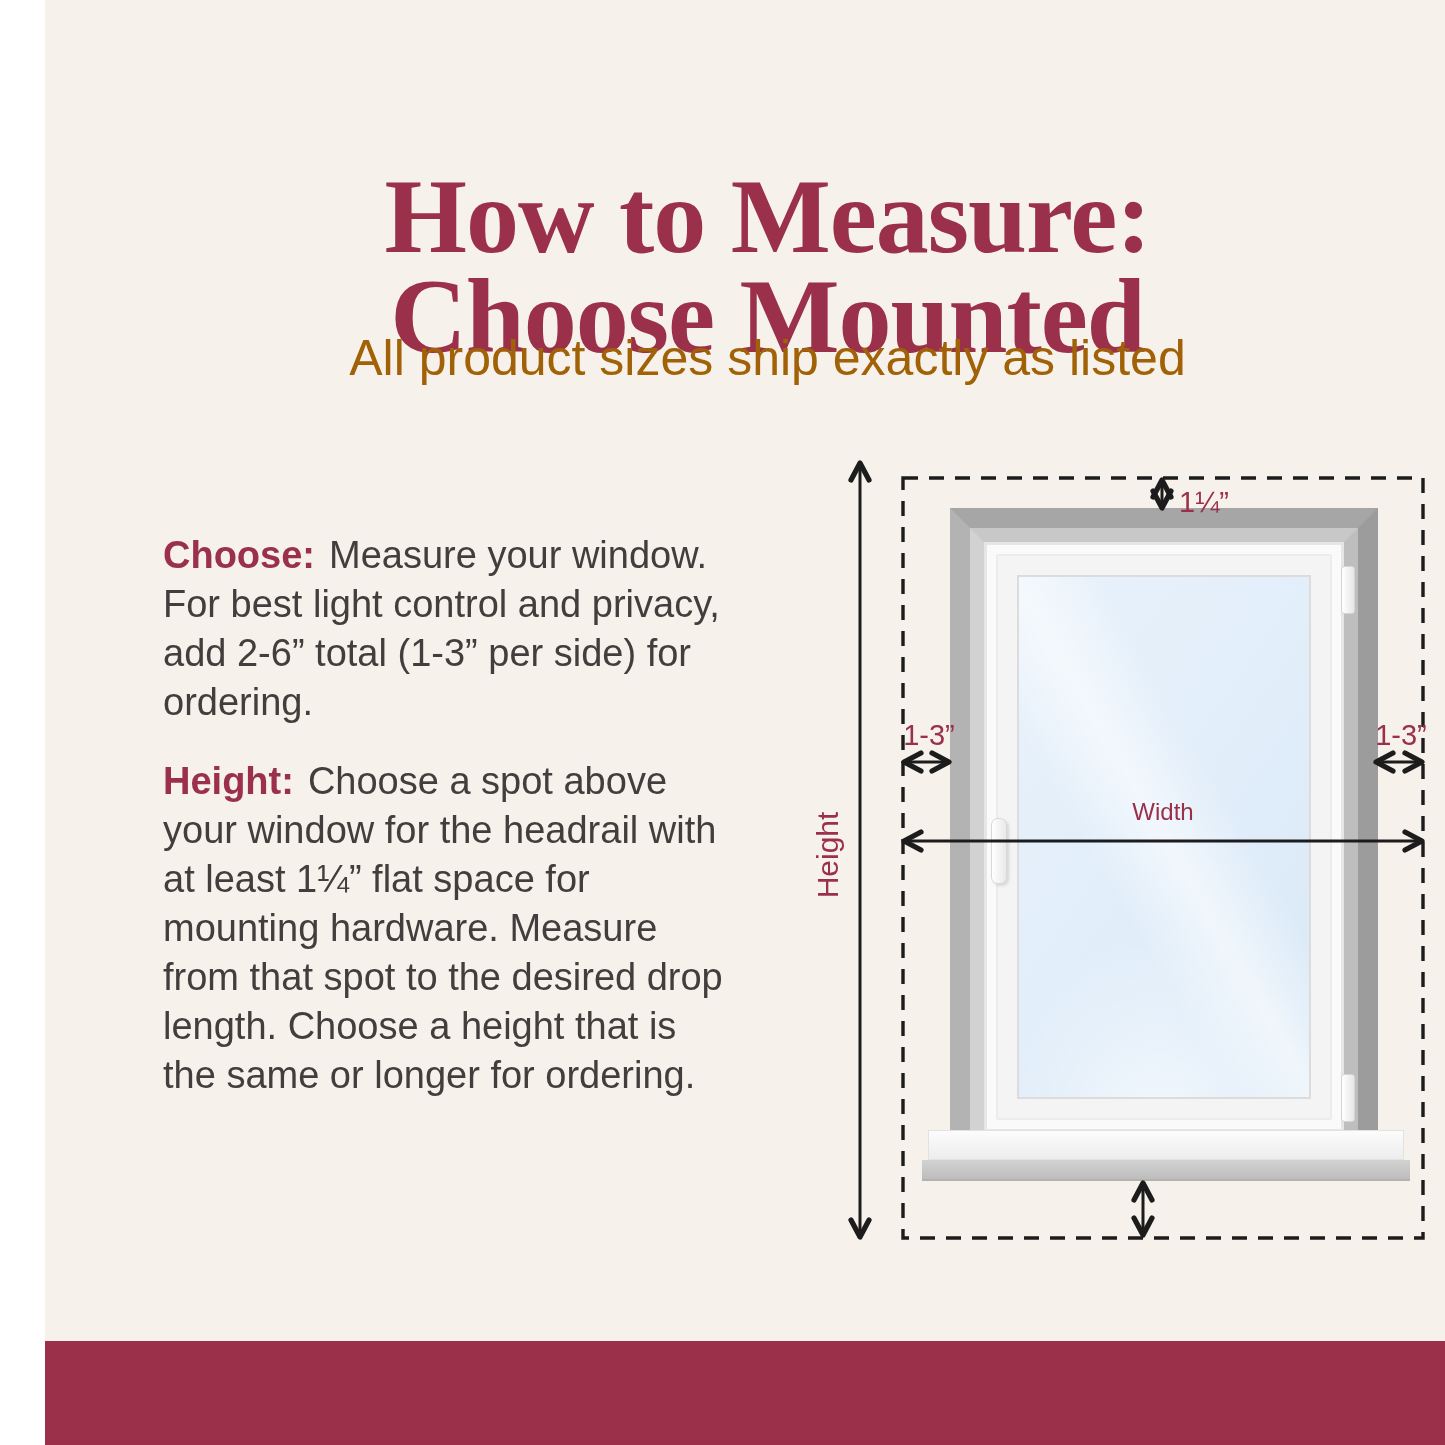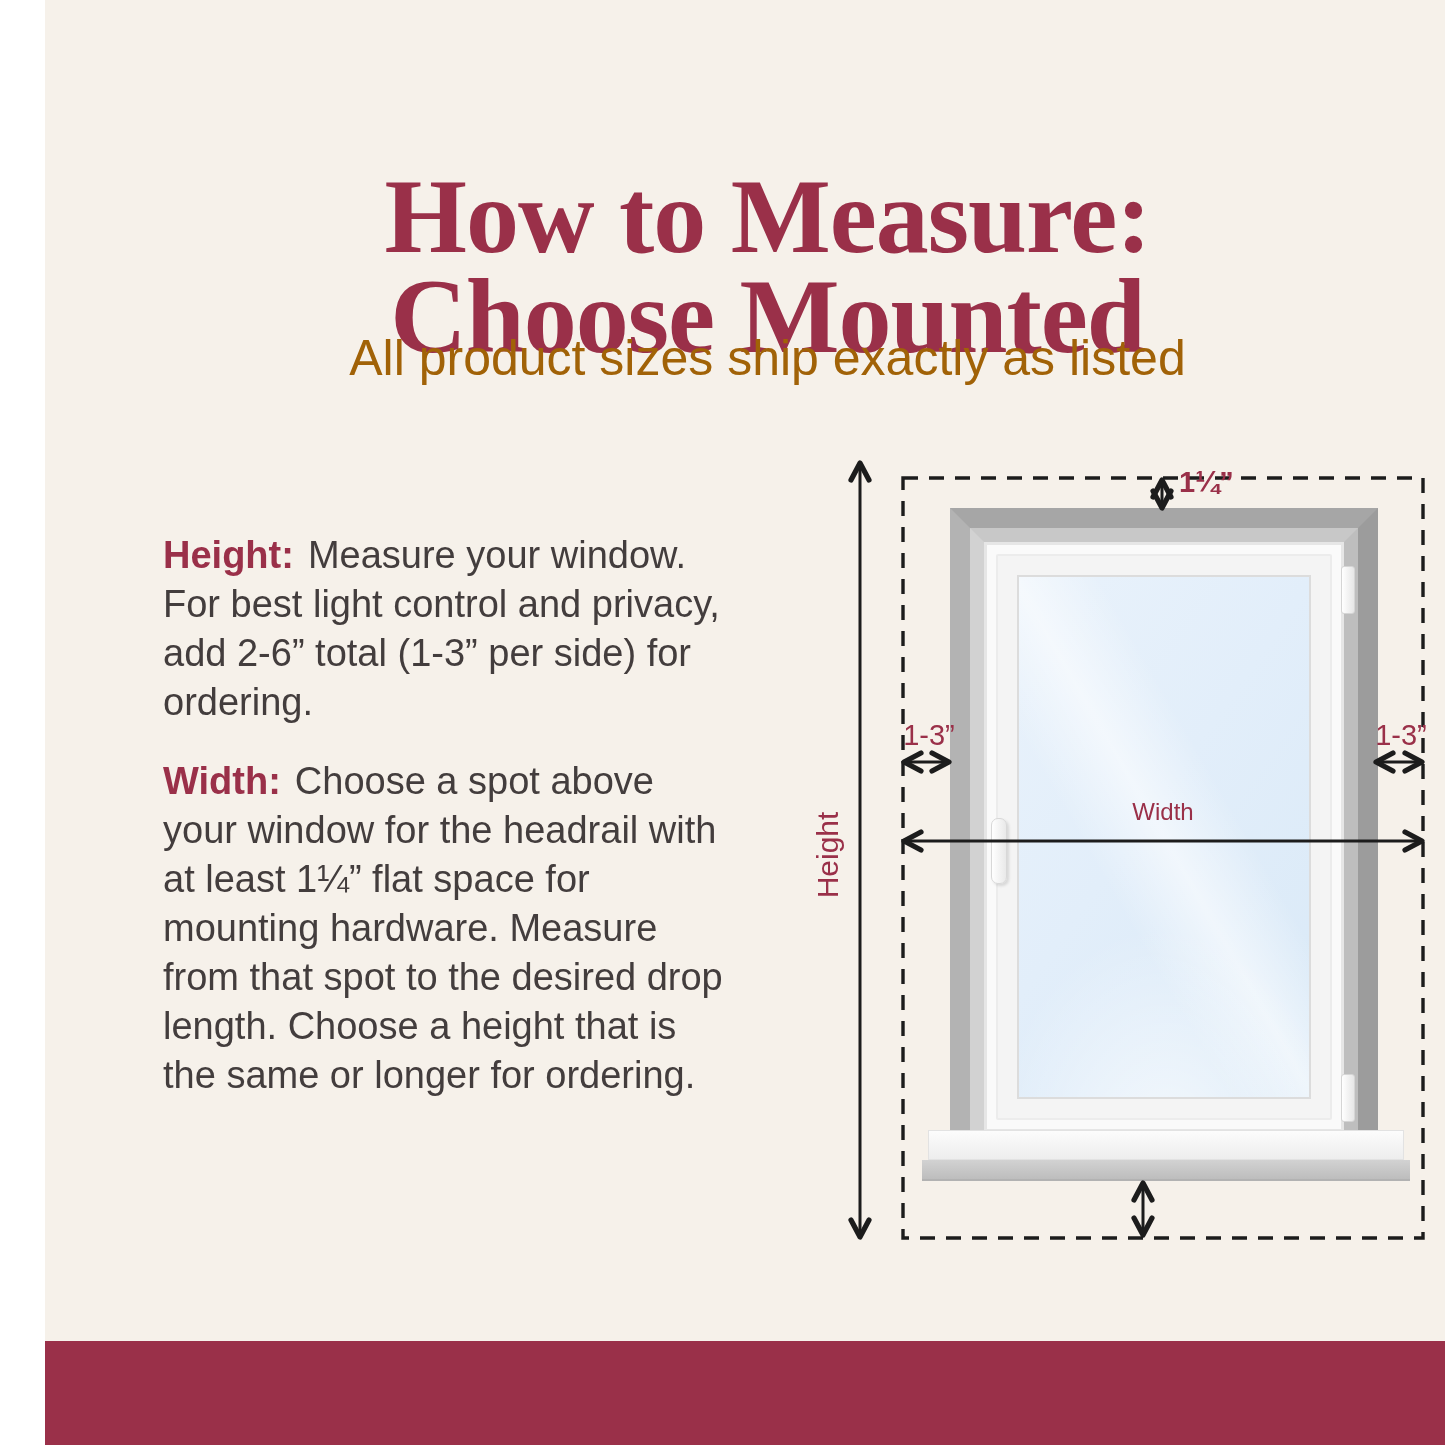--- a/index.html
+++ b/index.html
@@ -37,21 +37,21 @@
   .para .lead{color:var(--accent);font-weight:700;margin-right:14px;}
   .para .bold{font-weight:400;}
   
   .diagram{position:absolute;left:750px;top:430px;width:660px;height:830px;}
   .diagram svg{position:absolute;left:0;top:0;width:660px;height:830px;z-index:3;}
   .dlabel{
     position:absolute;z-index:4;
     color:var(--accent);
     font-size:29px;line-height:32px;
   }
-  .dlabel.top-clearance{left:384px;top:36px;font-weight:bold;}
+  .dlabel.top-clearance{left:384px;top:56px;}
   .dlabel.side-left{left:94px;top:289px;width:80px;text-align:center;}
   .dlabel.side-right{left:566px;top:289px;width:80px;text-align:center;}
   .dlabel.width-label{left:268px;top:366px;width:200px;text-align:center;font-size:24px;}
   .dlabel.height-label{
     left:-47px;top:409px;width:160px;text-align:center;
     transform:rotate(-90deg);transform-origin:center;font-size:30px;
   }
   
   .casing{
     position:absolute;left:155px;top:78px;width:428px;height:624px;
@@ -126,24 +126,24 @@
 <div class="canvas" style="--accent:#9A3049;">
 
   <h1 class="title">
     <span>How to Measure:</span><br>
     <span>Choose Mounted</span>
   </h1>
   <div class="subtitle">All product sizes ship exactly as listed</div>
 
   <div class="instructions">
     <p class="para">
-      <span class="lead">Height:</span><span>Measure your window. For best light control and privacy, </span><span class="bold">add 2-6” total (1-3” per side) for ordering.</span>
+      <span class="lead">Choose:</span><span>Measure your window. For best light control and privacy, </span><span class="bold">add 2-6” total (1-3” per side) for ordering.</span>
     </p>
     <p class="para">
-      <span class="lead">Width:</span><span>Choose a spot above your window for the headrail with at least 1¼” flat space for mounting hardware. Measure from that spot to the desired drop length. </span><span class="bold">Choose a height that is the same or longer for ordering.</span>
+      <span class="lead">Height:</span><span>Choose a spot above your window for the headrail with at least 1¼” flat space for mounting hardware. Measure from that spot to the desired drop length. </span><span class="bold">Choose a height that is the same or longer for ordering.</span>
     </p>
   </div>
 
   <div class="diagram">
 
     <div class="casing">
       <div class="casing-inner">
         <div class="sash">
           <div class="sash-lip">
             <div class="glass"></div>

